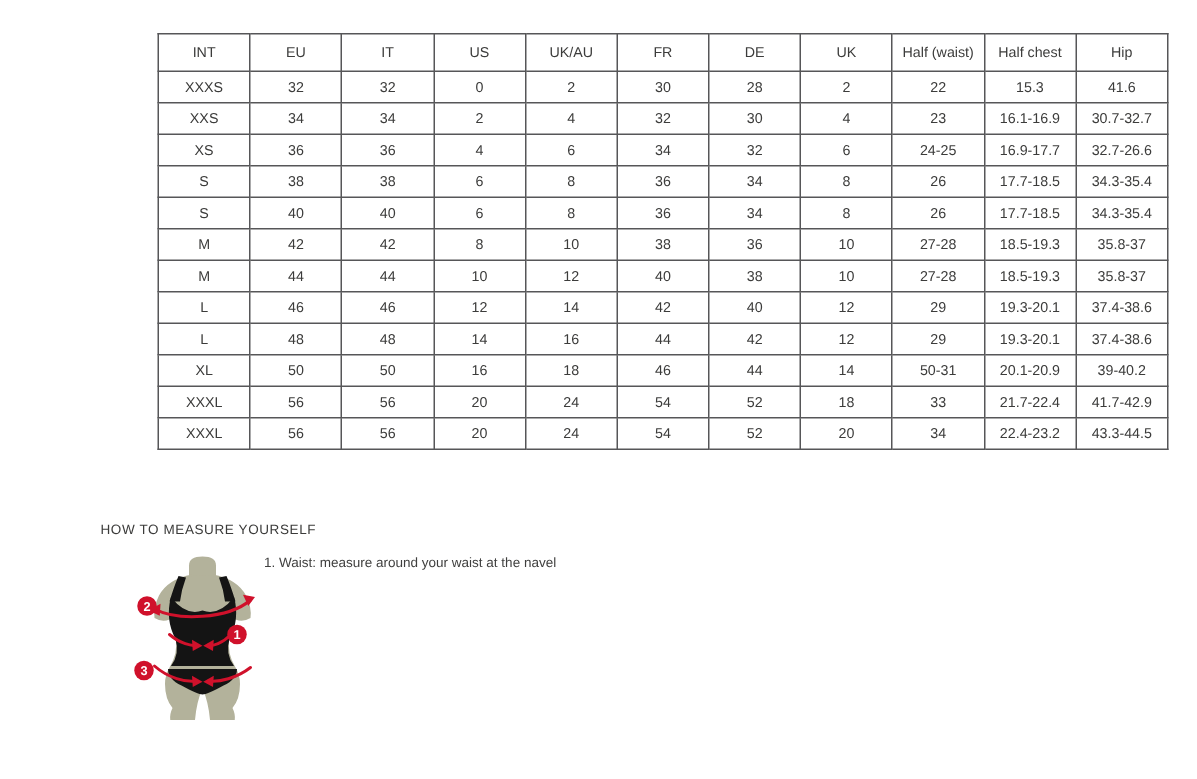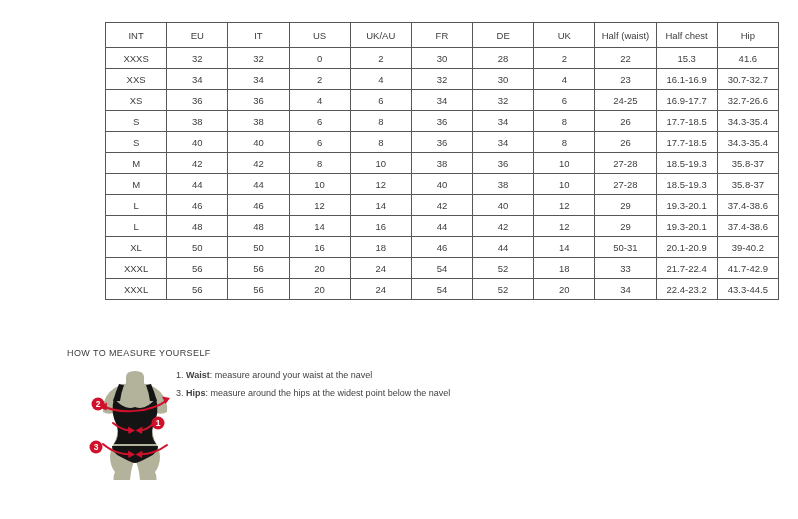--- a/index.html
+++ b/index.html
@@ -32,21 +32,21 @@
     font-size:9px; font-weight:normal; letter-spacing:0.4px; color:#3b3b3a;
   }
   .measure-figure {
     position:absolute; left:86px; top:369px; width:86px; height:113px;
   }
   ol.measure-list {
     position:absolute; left:176px; top:366px; list-style:none;
     font-size:9px; color:#3f3f3e;
   }
   .measure-list li { height:18px; line-height:18px; }
-  .measure-list b { font-weight:bold;text-align:right; }
+  .measure-list b { font-weight:normal;text-align:right; }
 </style>
 </head>
 <body>
 
 <div class="page">
 
   <table class="size-table">
     <thead>
       <tr id="header-row">
           <th>INT</th>
@@ -265,16 +265,15 @@
       <text x="12" y="38" fill="#ffffff">2</text>
       <circle cx="72" cy="54" r="6.5" fill="#d0112b"></circle>
       <text x="72" y="57" fill="#ffffff">1</text>
       <circle cx="10" cy="78" r="6.5" fill="#d0112b"></circle>
       <text x="10" y="81" fill="#ffffff">3</text>
     </g>
   </svg>
 
   <ol class="measure-list" id="measure-list">
       <li>1. <b>Waist</b>: measure around your waist at the navel</li>
-      <li>3. <b>Hips</b>: measure around the hips at the widest point below the navel</li>
     </ol>
 
 </div>
 
 </body></html>

